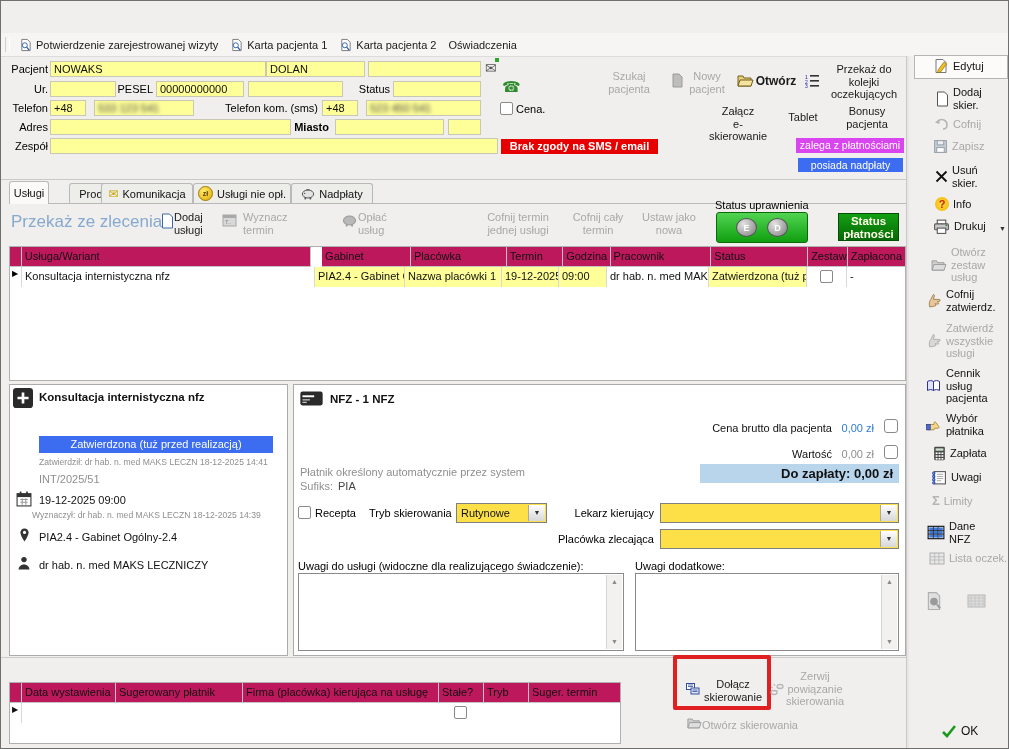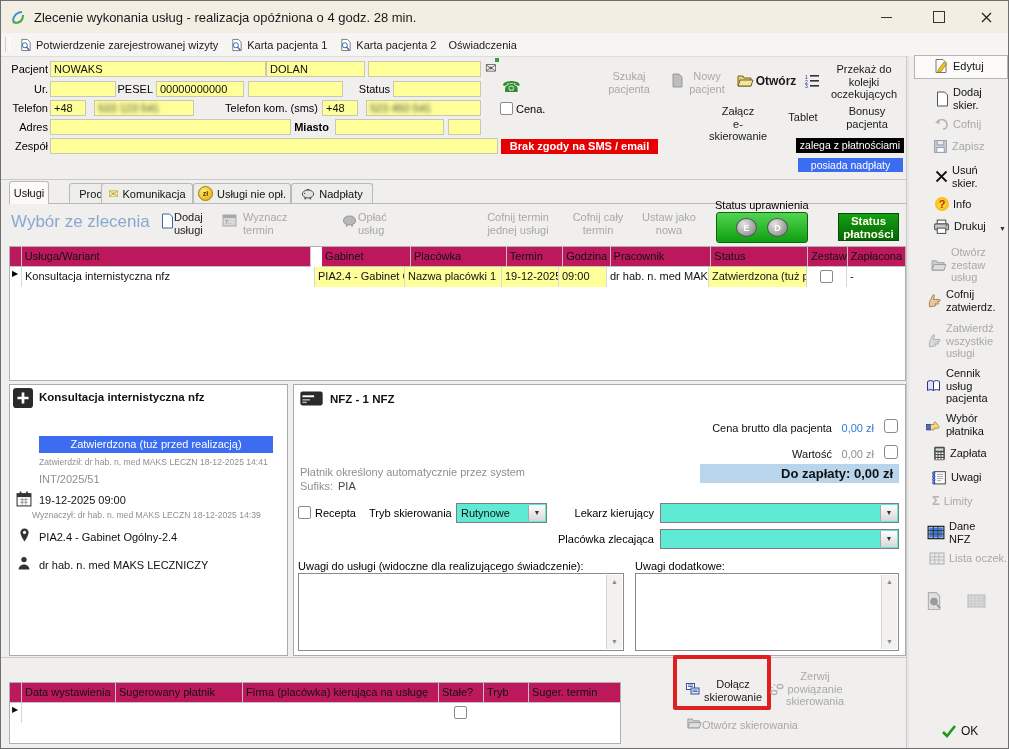--- a/index.html
+++ b/index.html
@@ -32,21 +32,21 @@
   #tabline{left:8px;top:202px;width:897px;height:1px;background:#b9b9b9;}
   
   .tbl{position:absolute;background:#fff;border:1px solid #b0b0b0;box-sizing:border-box;}
   .trow{display:flex;}
   .c{box-sizing:border-box;border-right:1px solid #d8d8d8;padding:3px 3px 2px 3px;font-size:11px;white-space:nowrap;overflow:hidden;height:20px;}
   .thead .c{background:#be185d;border-bottom:1px solid #c4c4c4;border-right:1px solid #c4c4c4;}
   .ycell{background:#ffff99;}
   
   .panel{position:absolute;background:#fff;border:1px solid #ababab;box-sizing:border-box;}
   .grey{color:#8f8f8f;}
-  .dd{position:absolute;background:#5eead4;border:1px solid #7f7f7f;box-sizing:border-box;height:20px;font-size:11px;}
+  .dd{position:absolute;background:#fde047;border:1px solid #7f7f7f;box-sizing:border-box;height:20px;font-size:11px;}
   .dd .v{padding:3px 0 0 4px;}
   .dd .ab{position:absolute;top:1px;right:1px;bottom:1px;width:16px;background:linear-gradient(#fefefe,#d7d7d7);border-left:1px solid #a8a8a8;
           text-align:center;font-size:7px;color:#333;line-height:16px;}
   .ta{position:absolute;background:#fff;border:1px solid #8a8a8a;box-sizing:border-box;}
   .vs{position:absolute;top:1px;right:1px;bottom:1px;width:15px;background:#f2f1f0;border-left:1px solid #d5d5d5;}
   .vs .a{position:absolute;left:0;width:15px;height:14px;text-align:center;font-size:7px;color:#8a8a8a;line-height:14px;}
   
   #sidebar{left:908px;top:55px;width:100px;height:693px;background:#f0efee;}
   #sbdiv{left:905px;top:55px;width:3px;height:694px;border-left:1px solid #c9c9c9;border-right:1px solid #ffffff;background:#e7e6e5;}
   .sbi{position:absolute;display:flex;align-items:center;gap:4px;font-size:11px;color:#111;line-height:12.5px;}
@@ -55,41 +55,20 @@
        color:#fff;font-weight:bold;font-size:9px;display:flex;align-items:center;justify-content:center;}
   .coin{width:13px;height:13px;border-radius:50%;background:radial-gradient(circle at 35% 30%,#ffec6e,#e2a900);border:1px solid #a07800;
         color:#5a3c00;font-weight:bold;font-size:7px;display:flex;align-items:center;justify-content:center;}
   svg{display:block;}
 </style>
 </head>
 <body>
 
 <div id="win">
 
-  <div id="titlebar" class="abs">
-    <span style="margin-left:9px;">
-      <svg width="16" height="16" viewBox="0 0 16 16">
-          <path d="M3 12c0-5 4-9 9-9" fill="none" stroke="#3a8fd0" stroke-width="2"></path>
-          <path d="M5 14c5 0 8-3 8-8" fill="none" stroke="#44aa44" stroke-width="2"></path>
-          <circle cx="4" cy="13" r="1.5" fill="#44aa44"></circle>
-        </svg>
-    </span>
-    <span class="t">Zlecenie wykonania usług - realizacja opóźniona o 4 godz. 28 min.</span>
-    <div class="wbtn" style="left:868px;">
-        <div style="width:11px;height:1px;background:#333;"></div>
-      </div>
-    <div class="wbtn" style="left:921px;">
-        <div style="width:10px;height:10px;border:1.5px solid #333;"></div>
-      </div>
-    <div class="wbtn" style="left:968px;">
-        <svg width="11" height="11" viewBox="0 0 11 11">
-          <path d="M1 1l9 9M10 1l-9 9" stroke="#222" stroke-width="1.3"></path>
-        </svg>
-      </div>
-  </div>
 
   <div id="apptb" class="abs">
     <div class="grip"></div>
     <div class="tbbtn">
       <span>
           <svg width="13" height="14" viewBox="0 0 14 14">
             <path d="M3 1h6l3 3v9H3z" fill="#fff" stroke="#777"></path>
             <circle cx="6.3" cy="7.3" r="2.7" fill="none" stroke="#2a5fae"></circle>
             <line x1="8.2" y1="9.2" x2="11" y2="12.6" stroke="#2a5fae" stroke-width="1.4"></line>
           </svg>
@@ -149,21 +128,21 @@
 
     <div class="lab rlab" style="left:2px;top:65px;width:45px;">Adres</div>
     <div class="fld" style="left:49px;top:63px;width:241px;"></div>
     <div class="lab rlab" style="left:292px;top:65px;width:36px;font-weight:bold;">Miasto</div>
     <div class="fld" style="left:334px;top:63px;width:109px;"></div>
     <div class="fld" style="left:447px;top:63px;width:33px;"></div>
 
     <div class="lab rlab" style="left:2px;top:84px;width:45px;">Zespół</div>
     <div class="fld" style="left:49px;top:82px;width:448px;"></div>
     <div class="badge" style="left:500px;top:83px;width:157px;height:15px;background:#e60000;font-weight:bold;font-size:11px;line-height:15px;">Brak zgody na SMS / email</div>
-    <div class="badge" style="left:795px;top:82px;width:108px;height:15px;background:#000000;font-size:10.5px;line-height:15px;">zalega z płatnościami</div>
+    <div class="badge" style="left:795px;top:82px;width:108px;height:15px;background:#d946ef;font-size:10.5px;line-height:15px;">zalega z płatnościami</div>
     <div class="badge" style="left:797px;top:102px;width:105px;height:14px;background:#3c6cf0;font-size:10.5px;line-height:14px;">posiada nadpłaty</div>
 
     <div class="tbtn dis" style="left:602px;top:14px;width:52px;">Szukaj
 pacjenta</div>
     <span class="abs" style="left:669px;top:17px;">
         <svg width="14" height="15" viewBox="0 0 14 15">
           <path d="M3 1h6l3 3v10H3z" fill="#bdbdbd" stroke="#9a9a9a"></path>
         </svg>
       </span>
     <div class="tbtn dis" style="left:686px;top:14px;width:40px;">Nowy
@@ -216,21 +195,21 @@
           <rect x="3.5" y="9.4" width="1.6" height="2" fill="#555"></rect>
           <rect x="8.6" y="9.4" width="1.6" height="2" fill="#555"></rect>
           <rect x="5.4" y="1.2" width="3" height="1" fill="#555"></rect>
           <circle cx="3.6" cy="5.4" r=".7" fill="#555"></circle>
         </svg>
       </span>
     <span>Nadpłaty</span>
     </div>
   <div id="tabline" class="abs"></div>
 
-  <div class="abs" style="left:10px;top:211px;font-size:17px;color:#86a9cf;">Wybór ze zlecenia</div>
+  <div class="abs" style="left:10px;top:211px;font-size:17px;color:#86a9cf;">Przekaż ze zlecenia</div>
   <span class="abs" style="left:159px;top:212px;">
       <svg width="14" height="16" viewBox="0 0 14 16">
         <path d="M2.5 1h7l3 3v11h-10z" fill="#fff" stroke="#3a6aa0"></path>
       </svg>
     </span>
   <div class="tbtn" style="left:173px;top:210px;width:40px;text-align:left;">Dodaj
 usługi</div>
   <span class="abs" style="left:221px;top:212px;">
       <svg width="15" height="14" viewBox="0 0 15 14">
         <rect x="1" y="2" width="13" height="11" fill="#d8d8d8" stroke="#a8a8a8"></rect>

